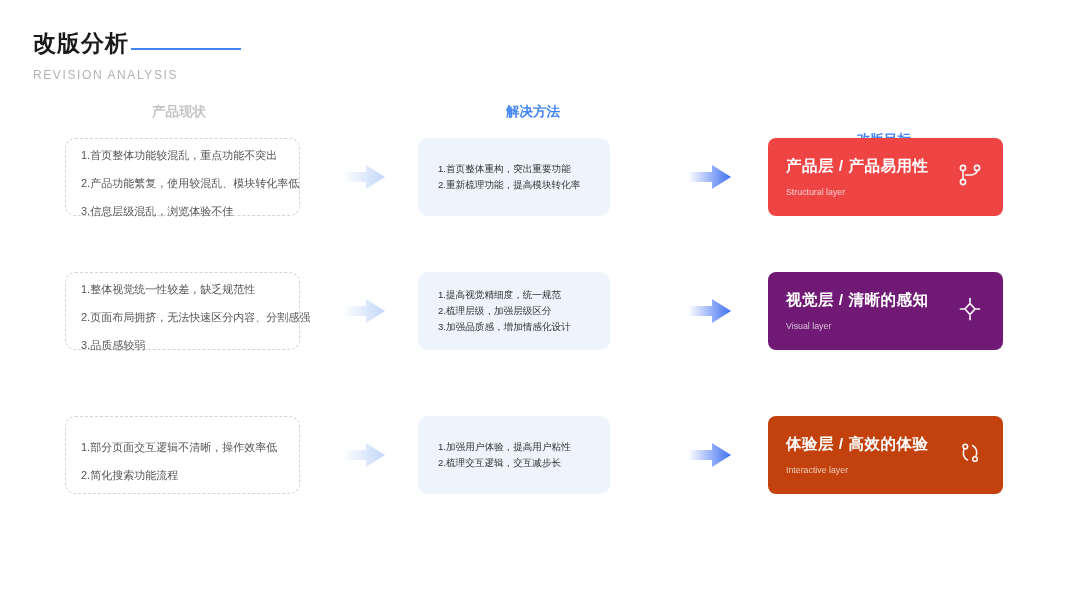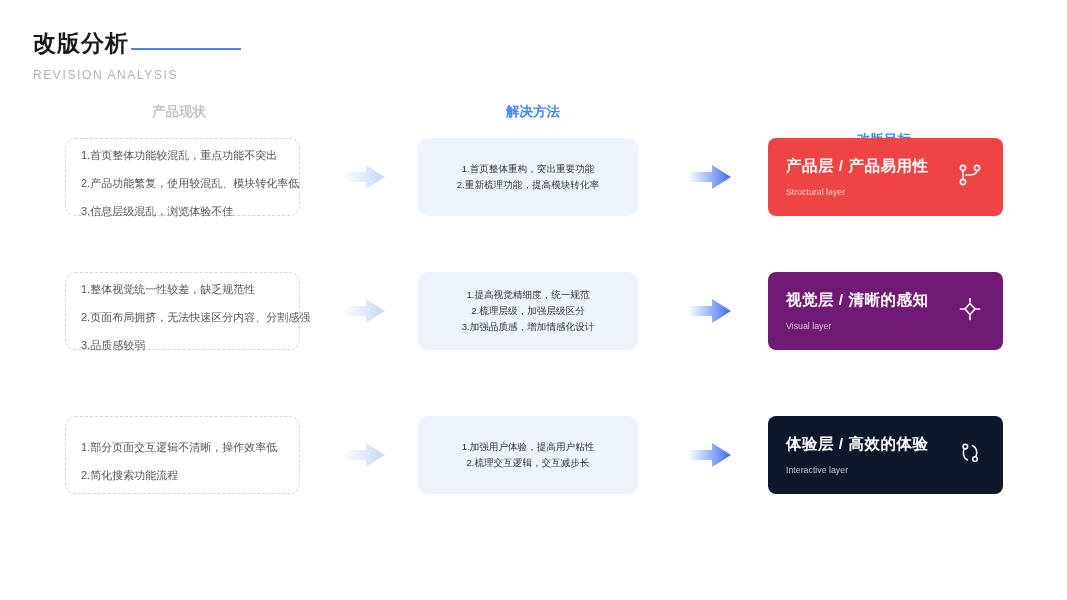--- a/index.html
+++ b/index.html
@@ -96,30 +96,29 @@
     line-height: 16px;
     white-space: nowrap;
     margin-top: 12px;
   }
 
   
   .solution-box {
     position: absolute;
     left: 418px;
     top: 0;
-    width: 220px;
+    width: 192px;
     height: 78px;
     box-sizing: border-box;
     background: #eef4fc;
     border-radius: 10px;
     display: flex;
     flex-direction: column;
     justify-content: center;
     padding: 0 20px;
-    align-items: center;
   }
   .solution-line {
     font-size: 9.6px;
     color: #333333;
     line-height: 16px;
     white-space: nowrap;
   }
 
   
   .goal-card {
@@ -314,21 +313,21 @@
       <defs>
         <linearGradient id="ag3b" x1="0" y1="0" x2="1" y2="0">
           <stop offset="0%" stop-color="#ffffff"></stop>
           <stop offset="100%" stop-color="#3f6ff0"></stop>
         </linearGradient>
       </defs>
       <path d="M0,10 L24,10 L24,3 L43,15 L24,27 L24,20 L0,20 Z" fill="url(#ag3b)"></path>
     </svg>
   </div>
 
-  <div class="goal-card" style="background:#0f172a">
+  <div class="goal-card" style="background:#c2410c">
     <div class="goal-text">
       <div class="goal-title">体验层 / 高效的体验</div>
       <div class="goal-sub">Interactive layer</div>
     </div>
     <div class="goal-icon">
       <svg width="26" height="28" viewBox="0 0 26 28" fill="none" stroke="#ffffff" stroke-width="1.6">
         <path d="M15.5 6.5 A8 8 0 0 1 19 17" stroke-linecap="round"></path>
         <path d="M10.5 21 A8 8 0 0 1 7 10.5" stroke-linecap="round"></path>
         <circle cx="8.3" cy="7.6" r="2.3"></circle>
         <circle cx="18" cy="20" r="2.3"></circle>

